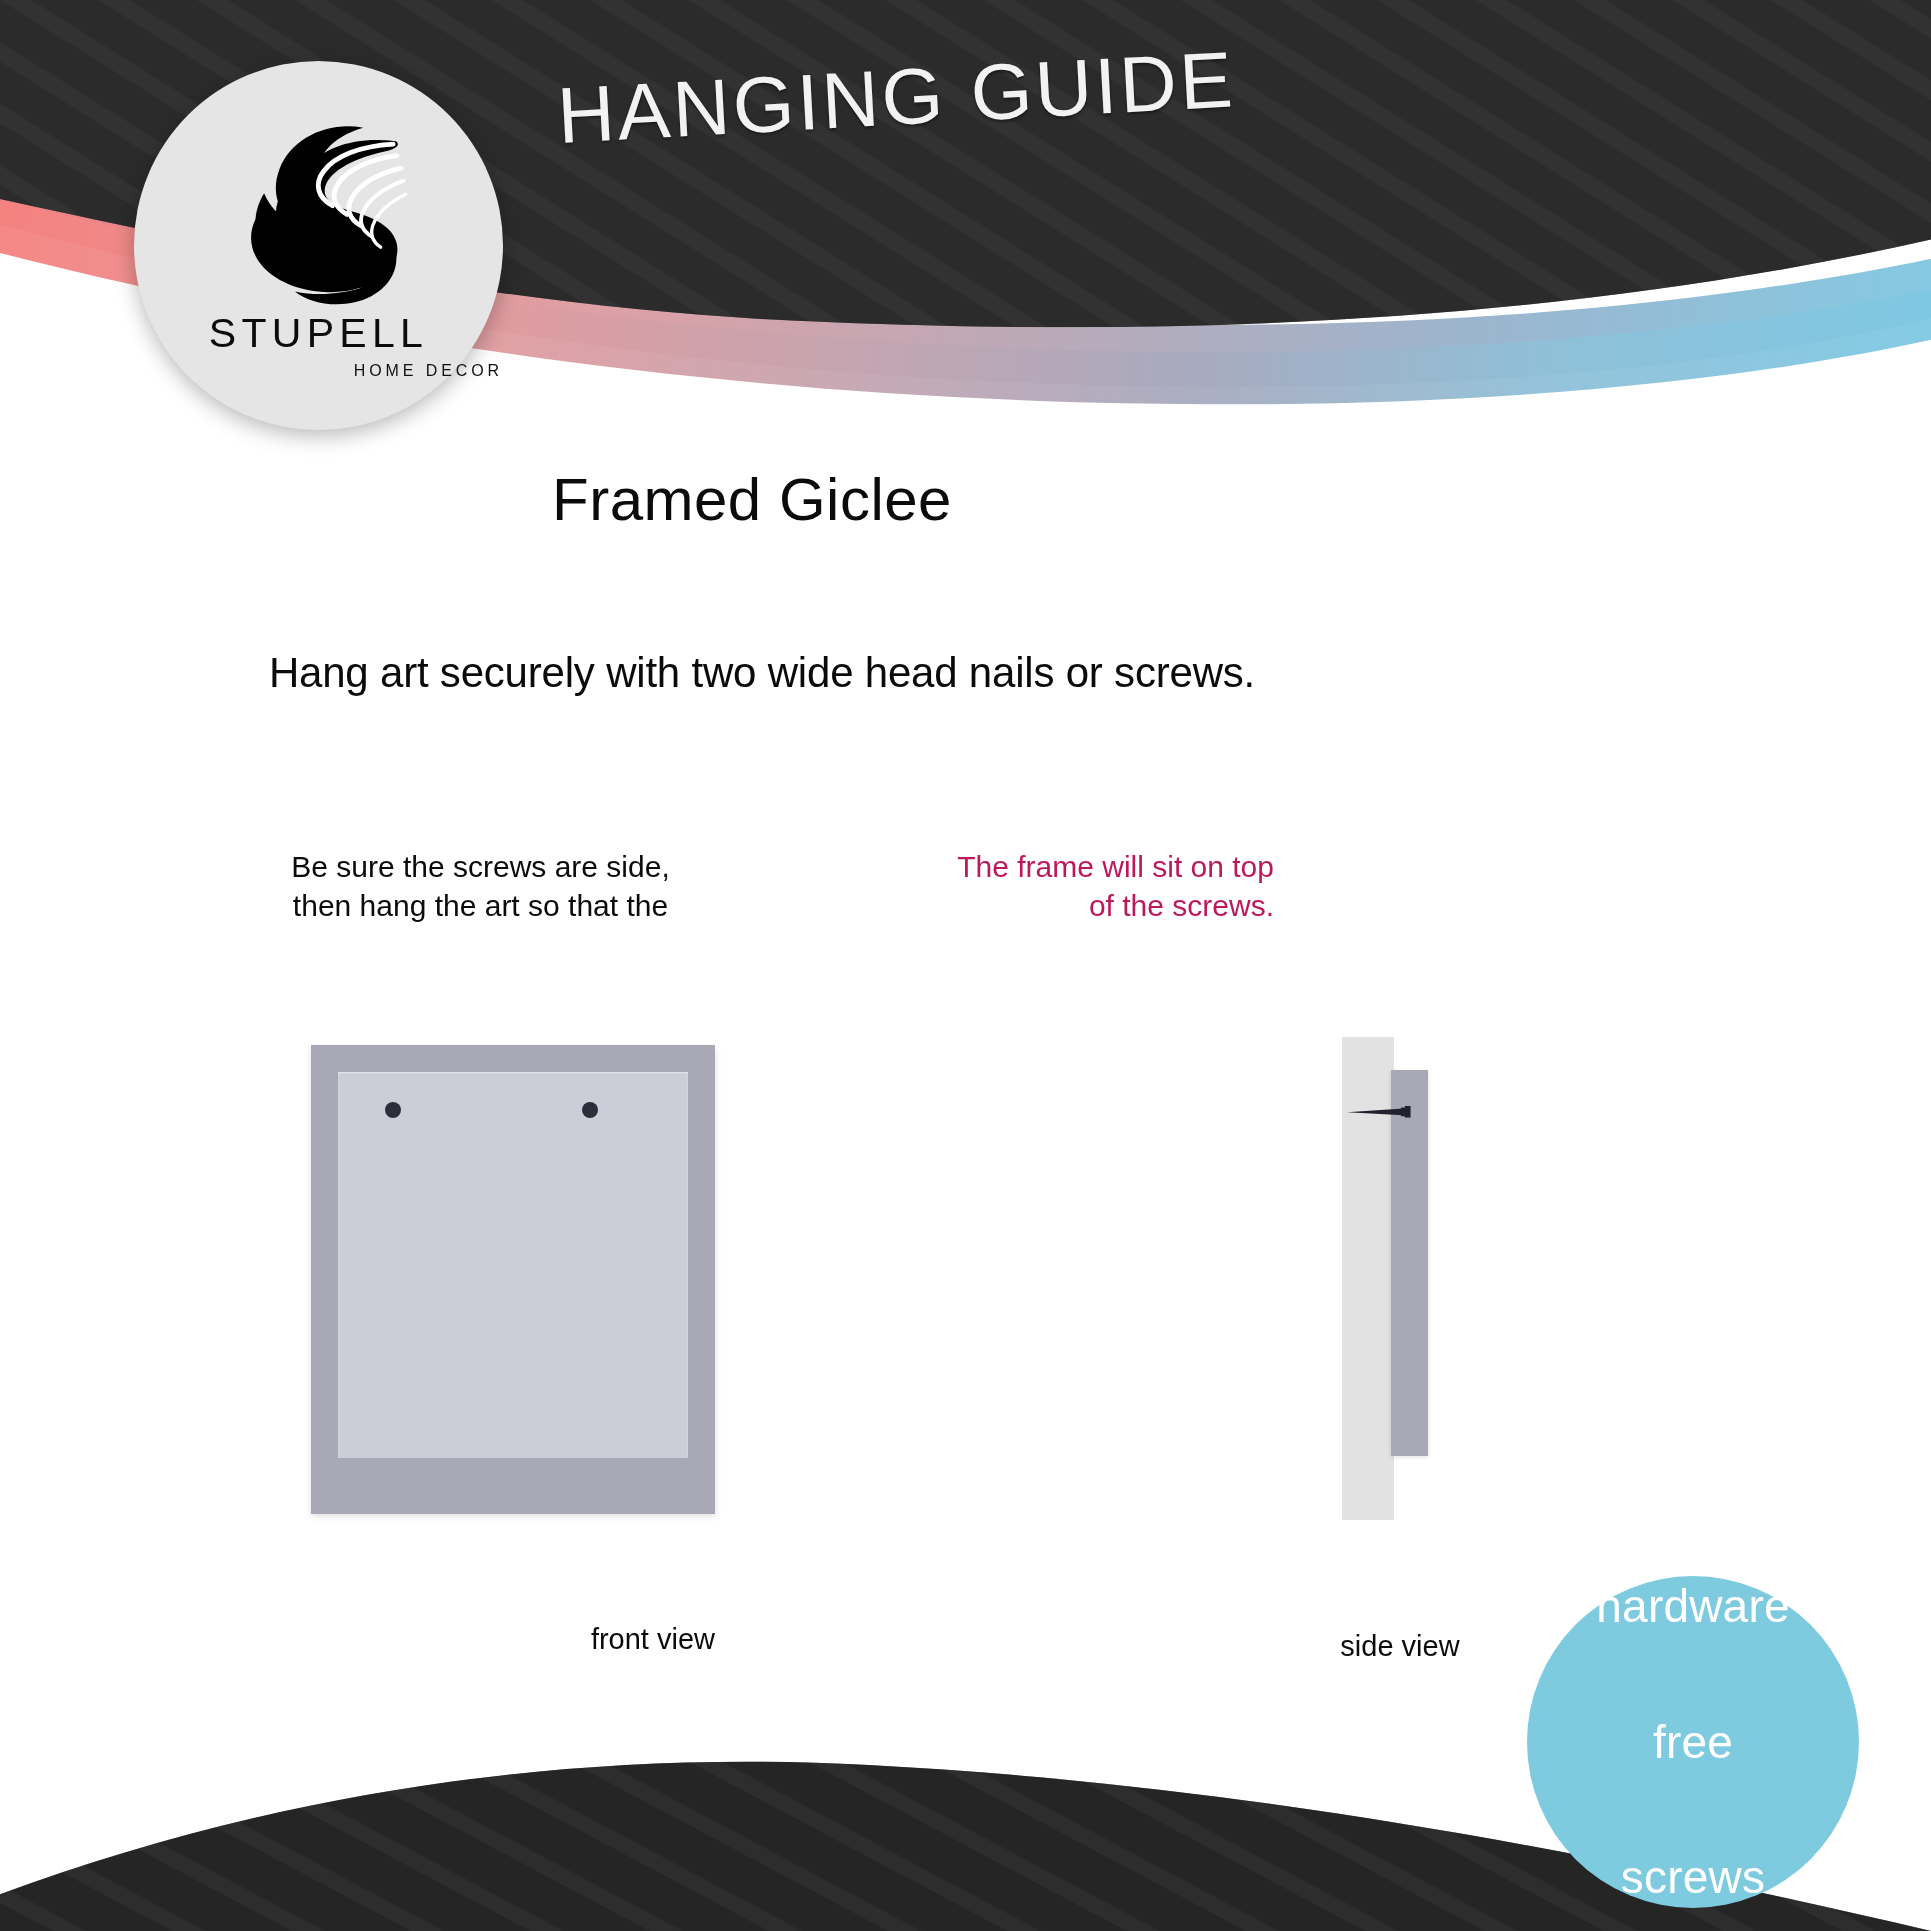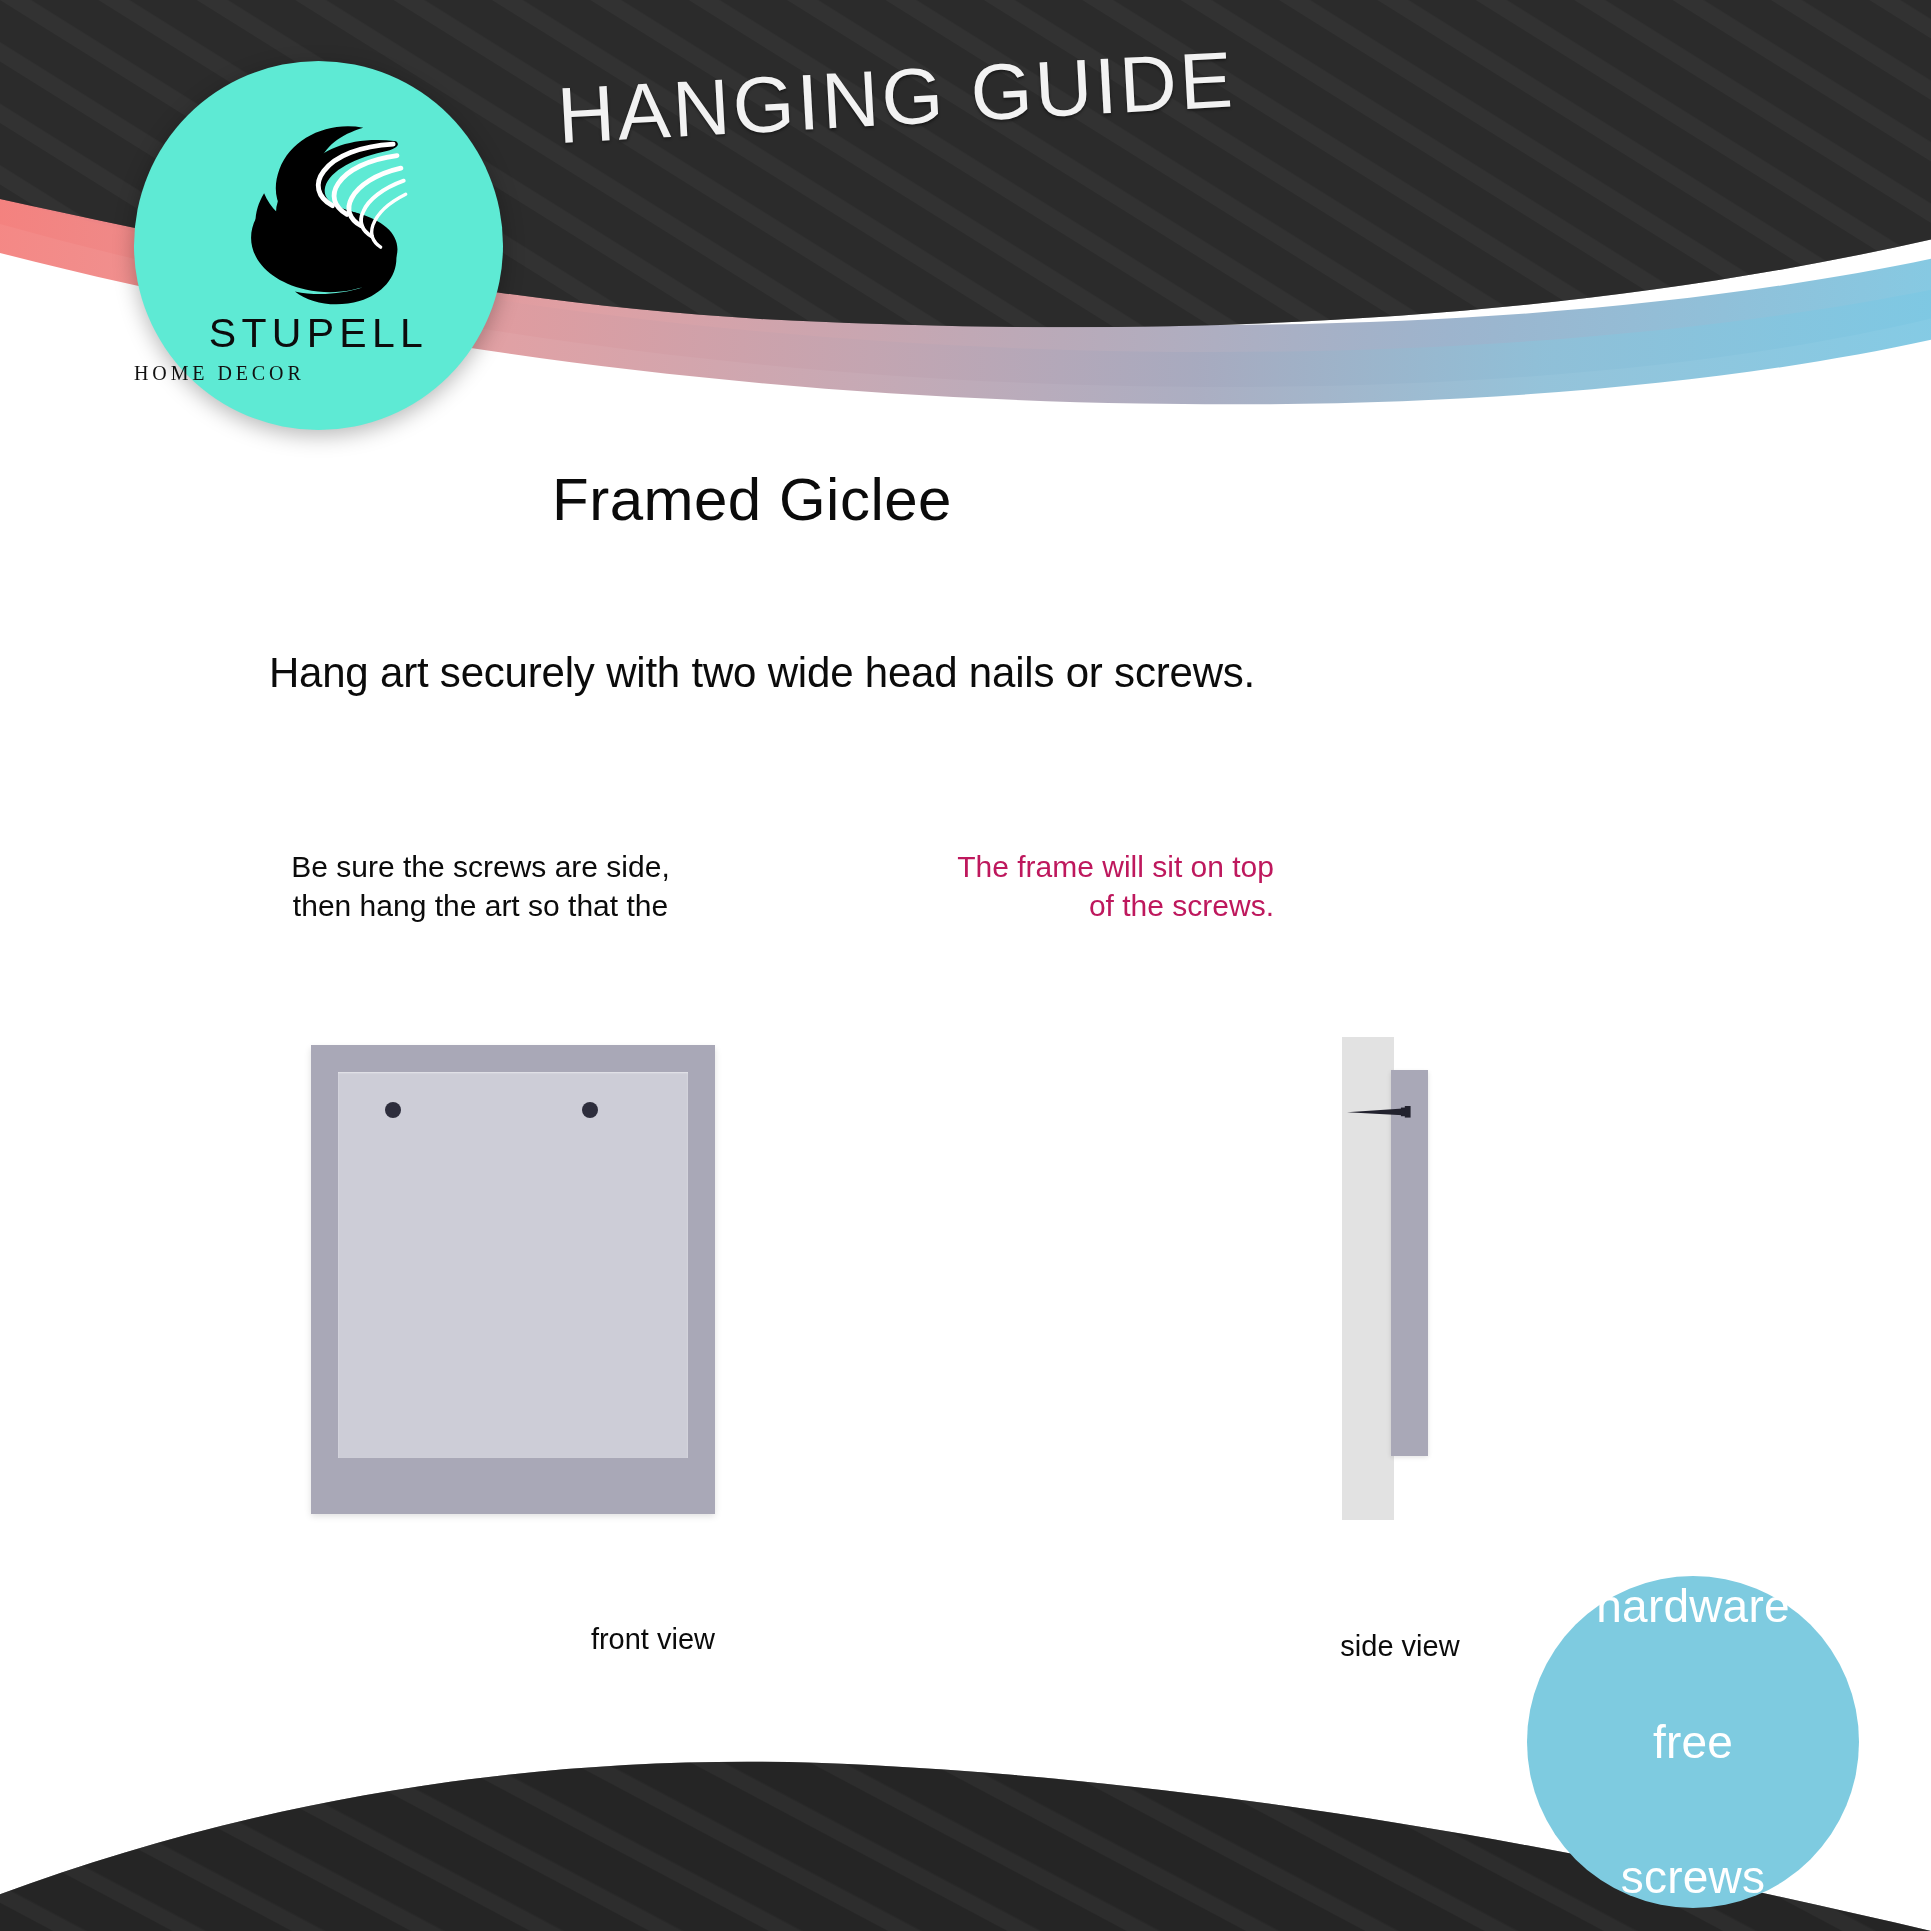--- a/index.html
+++ b/index.html
@@ -33,21 +33,21 @@
   }
 
   
   .logo-badge {
     position: absolute;
     left: 134px;
     top: 61px;
     width: 369px;
     height: 369px;
     border-radius: 50%;
-    background: #5eead4;
+    background: #e5e5e5;
     box-shadow: 0 5.8px 21px rgba(0,0,0,0.28);
     z-index: 12;
   }
   .logo-mark {
     position: absolute;
     left: 50%;
     top: 54px;
     transform: translateX(-50%);
     width: 183px;
     height: 193px;
@@ -62,23 +62,23 @@
     font-size: 41px;
     letter-spacing: 5.3px;
     color: #0c0c0c;
     font-weight: 400;
   }
   .logo-sub {
     position: absolute;
     left: 0;
     right: 0;
     top: 301px;
-    text-align: left;
-    font-family: Liberation Serif, serif;
-    font-size: 20px;
+    text-align: right;
+    font-family: Liberation Sans, sans-serif;
+    font-size: 16px;
     letter-spacing: 3.9px;
     color: #111;
     font-weight: 300;
   }
 
   
   .header-title {
     position: absolute;
     left: 555px;
     top: 70px;

